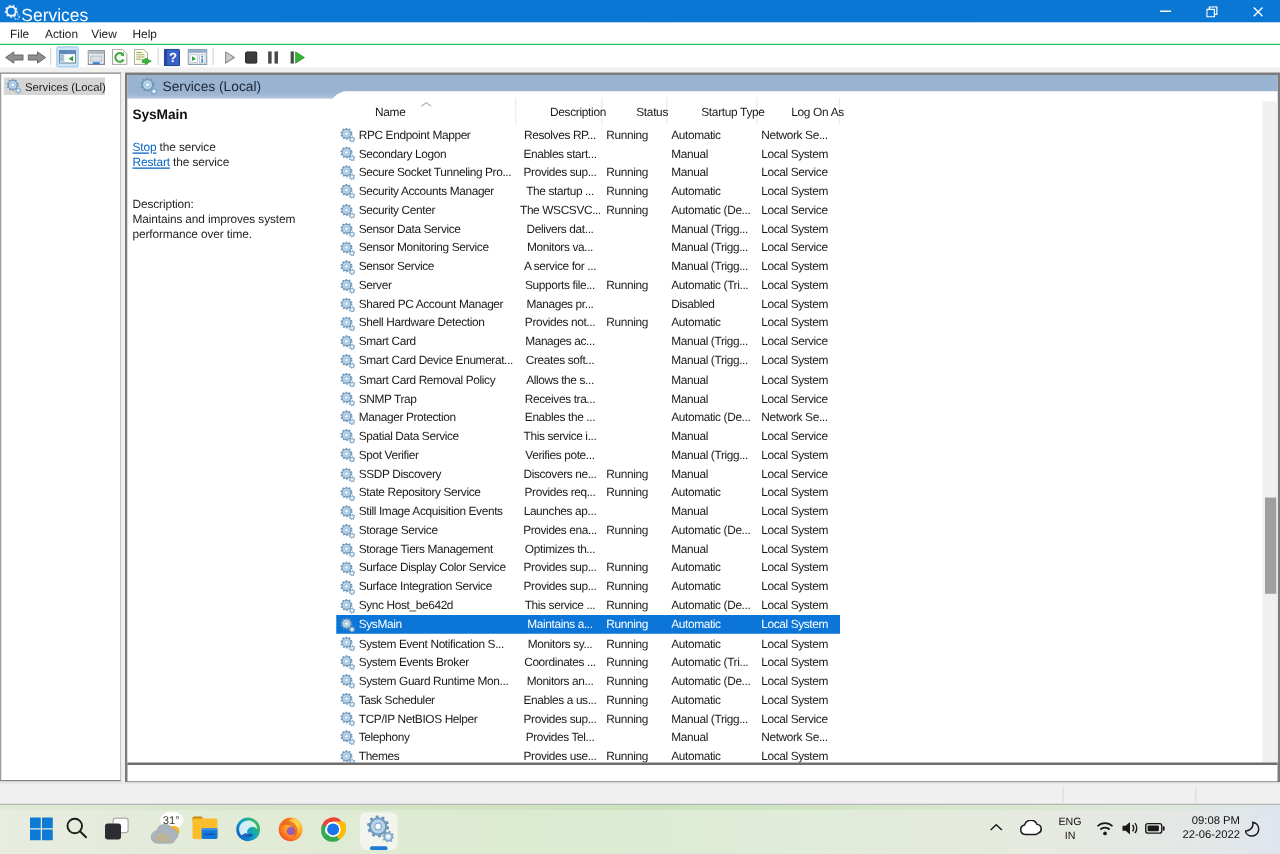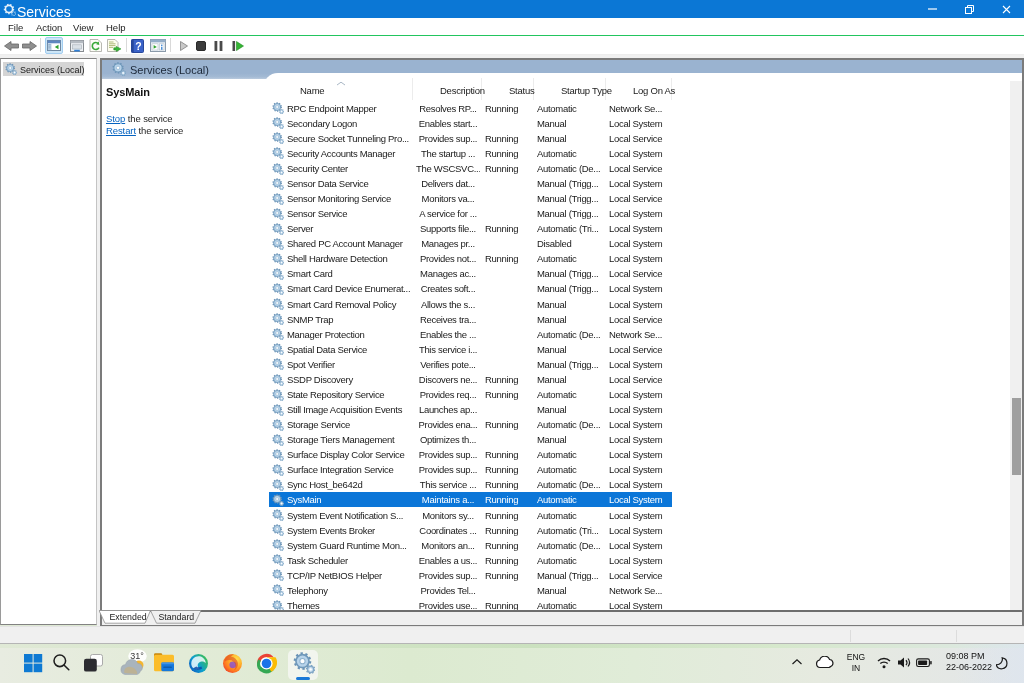--- a/index.html
+++ b/index.html
@@ -45,21 +45,21 @@
 .vthumb { position:absolute; left:1.5px; top:317px; width:9px; height:77px; background:#9f9f9f; }
 .tabline { position:absolute; left:0; top:550px; width:920px; height:1.5px; background:#6e6e6e; }
 .tabbar { position:absolute; left:0; top:551.5px; width:920px; height:13.5px; background:#f0f0f0; }
 .statusbar { position:absolute; left:0; top:626px; width:1024px; height:18px; background:#f0f0f0; border-top:1px solid #e3e3e3; border-bottom:1px solid #b5b5b5; }
 .sdiv { position:absolute; left:956px; top:3px; width:1px; height:12px; background:#dcdcdc; }
 
 
 .taskbar { position:absolute; left:0; top:648px; width:1024px; height:35px;
   background:linear-gradient(90deg,#e8ece1 0%,#e2ebd7 18%,#dcead0 40%,#e0ecd8 62%,#e6eae0 80%,#e3e6e8 100%); }
 .ticon { position:absolute; top:652px; }
-.clock { position:absolute; right:32px; top:650.5px; text-align:left; font-size:9px; color:#111; line-height:11.5px; }
+.clock { position:absolute; right:32px; top:650.5px; text-align:right; font-size:9px; color:#111; line-height:11.5px; }
 .eng { position:absolute; left:845px; top:651.5px; width:22px; text-align:center; font-size:8.5px; color:#111; line-height:11px; }
 </style></head>
 <body>
 <svg width="0" height="0" style="position:absolute">
     <symbol id="gear" viewBox="0 0 13 13">
   <circle cx="5.6" cy="5.4" r="4.35" fill="none" stroke="#6a92b6" stroke-width="1.7" stroke-dasharray="1.3 1.45"></circle>
   <circle cx="5.6" cy="5.4" r="3.85" fill="#b7d3ea" stroke="#7099bb" stroke-width="1"></circle>
   <circle cx="5.6" cy="5.4" r="1.55" fill="#fdfeff" stroke="#8cb0cd" stroke-width="0.6"></circle>
   <circle cx="10.4" cy="10.3" r="2.25" fill="none" stroke="#7aa1c2" stroke-width="1.15" stroke-dasharray="0.8 0.95"></circle>
   <circle cx="10.4" cy="10.3" r="1.85" fill="#c9def0" stroke="#84a9c7" stroke-width="0.8"></circle>
@@ -175,20 +175,21 @@
 <div class="main">
   <div class="banner">
     <svg class="abs" style="left:10px;top:2px" width="14" height="14">
         <use href="#gear"></use>
       </svg>
     <div class="txt">Services (Local)</div>
   </div>
   <div class="descpane">
     <div class="h">SysMain</div>
     <div class="abs" style="left:4px;top:34px;line-height:11.9px"><span class="lnk">Stop</span> the service<br><span class="lnk">Restart</span> the service</div>
+    <div class="abs" style="left:4px;top:79px;line-height:11.9px">Description:<br>Maintains and improves system<br>performance over time.</div>
   </div>
   <div class="listpanel">
     <svg class="abs" style="left:73px;top:8px" width="10" height="5" viewBox="0 0 10 5">
       <path d="M1,4 L5,1.2 L9,4" fill="none" stroke="#aab8c6" stroke-width="1"></path>
     </svg>
     <div class="hsep" style="left:149px"></div>
     <div class="hsep" style="left:218px"></div>
     <div class="hsep" style="left:270px"></div>
     <div class="hsep" style="left:342px"></div>
     <div class="hsep" style="left:408px"></div>
@@ -535,28 +536,20 @@
         <div class="c cd">Provides use...</div>
         <div class="c cs">Running</div>
         <div class="c ct">Automatic</div>
         <div class="c cl">Local System</div>
       </div>
     <div class="vscroll">
         <div class="vthumb"></div>
       </div>
   </div>
   <div class="tabline"></div>
-  <div class="tabbar">
-    <svg class="abs" style="left:-3px;top:-1.5px" width="112" height="15" viewBox="0 0 112 15">
-      <path d="M0,0.5 L51.5,0.5 L46,13.2 L6,13.2 Z" fill="#fff" stroke="#8f8f8f" stroke-width="0.8"></path>
-      <path d="M51.5,0.5 L102,0.5 L96,13.2 L57.5,13.2 Z" fill="#f0f0f0" stroke="#8f8f8f" stroke-width="0.8"></path>
-      <text x="10.5" y="10" font-size="8.8" fill="#1a1a1a" font-family="Liberation Sans">Extended</text>
-      <text x="59.5" y="10" font-size="8.8" fill="#1a1a1a" font-family="Liberation Sans">Standard</text>
-    </svg>
-  </div>
 </div>
 
 
 <div class="statusbar">
     <div class="sdiv" style="left:850px"></div>
     <div class="sdiv"></div>
   </div>
 
 
 <div class="taskbar"></div>

